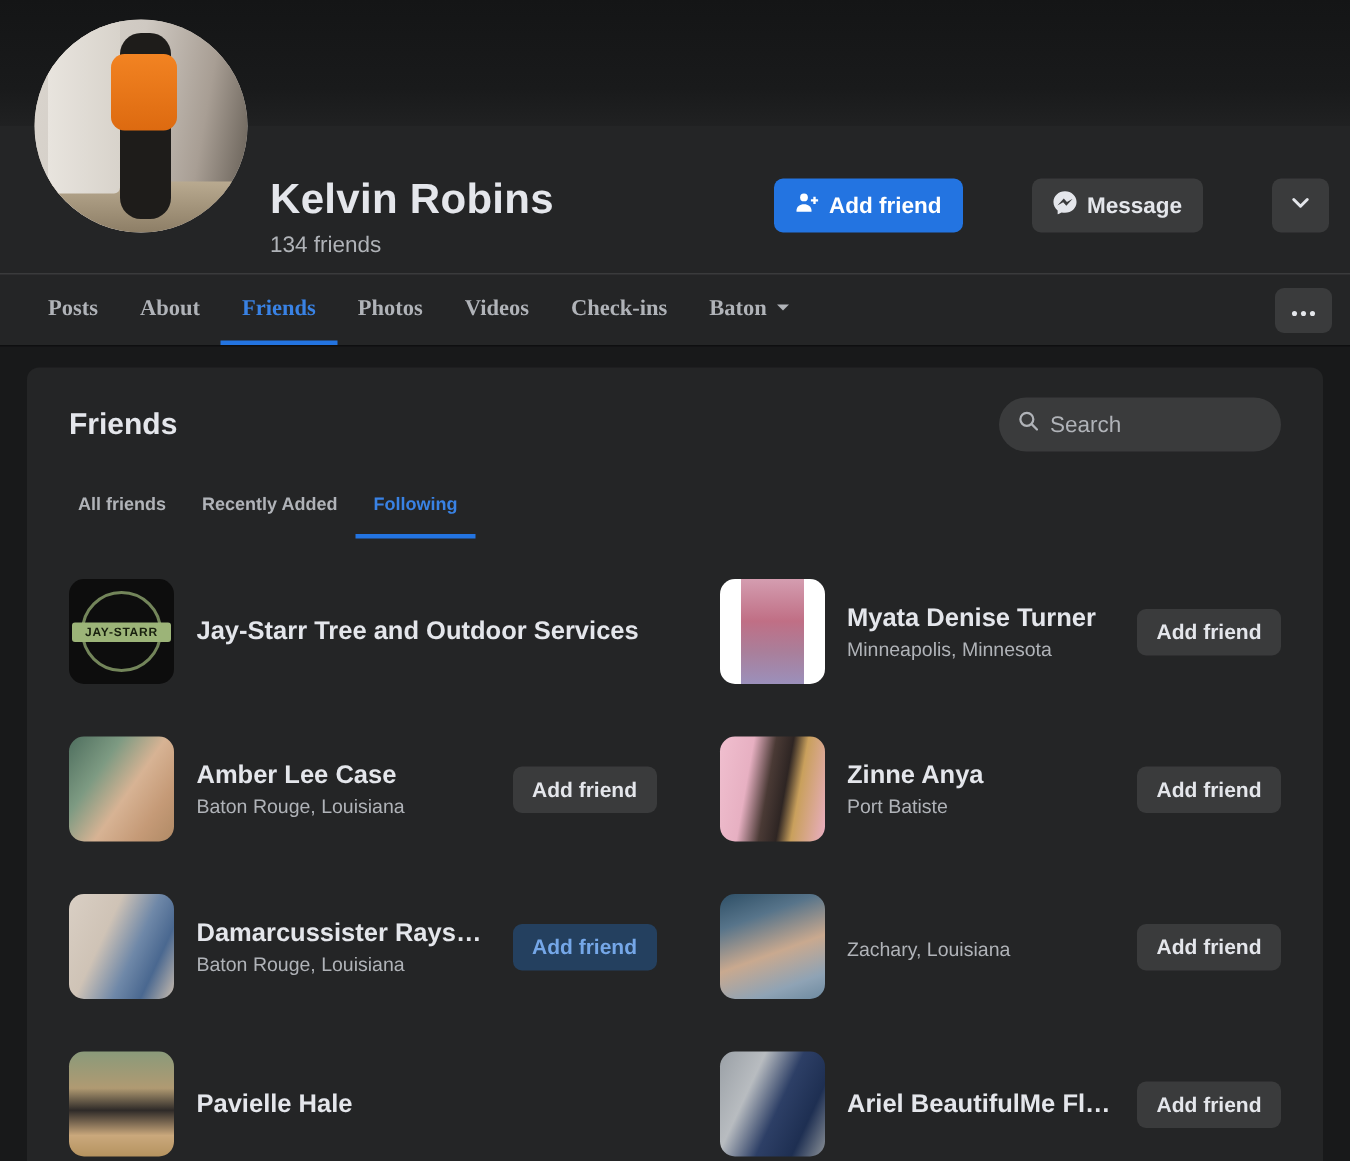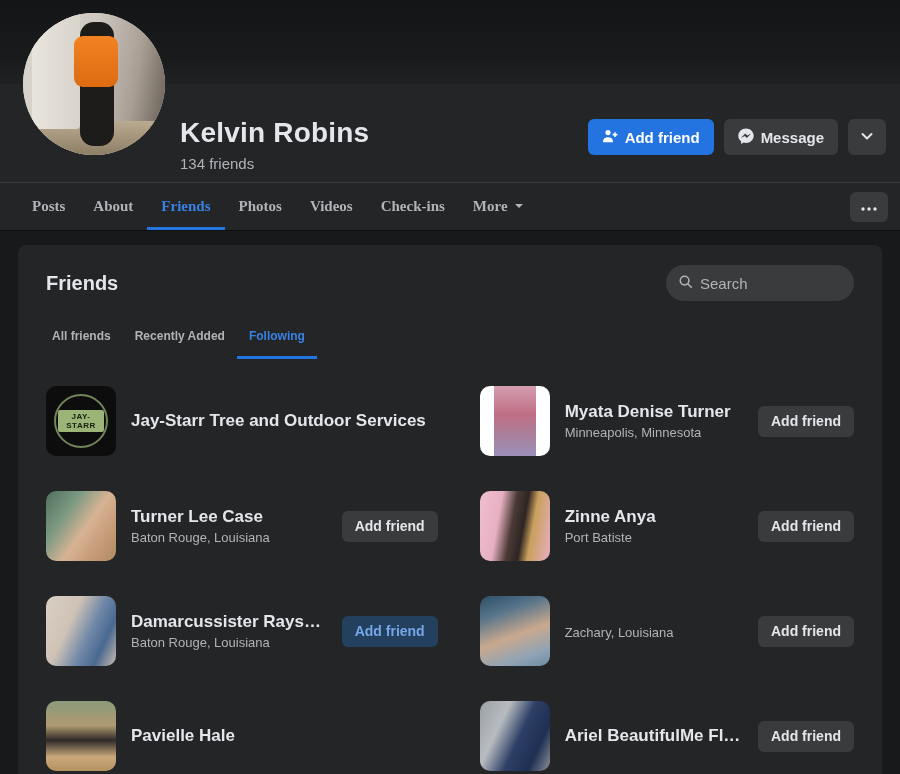--- a/index.html
+++ b/index.html
@@ -24,21 +24,21 @@
     background:linear-gradient(180deg,#f28322,#dd6a10); border-radius:9px; }
   .profile-text { position:absolute; left:180px; top:117px; }
   .profile-name { font-size:28px; font-weight:bold; color:#e4e6eb; letter-spacing:.2px; }
   .friends-count { margin-top:6px; font-size:15px; color:#b0b3b8; }
   .header-actions { position:absolute; right:14px; top:119px; display:flex; gap:10px; }
   .btn { display:flex; align-items:center; justify-content:center; gap:7px;
     height:36px; padding:0 14px; border:none; border-radius:6px;
     font-family:"Liberation Sans", sans-serif; font-size:15px; font-weight:bold;
     cursor:pointer; }
   .btn-primary { background:#2374e1; color:#fff; }
-  .btn-secondary { background:#3a3b3c; color:#e4e6eb; }
+  .btn-secondary { background:#3a3b3c; color:#e4e6eb;margin-left:36px; }
   .btn-square { width:38px; padding:0; }
   .btn svg { flex:none; }
 
   
   .nav-row { position:relative; height:48px; background:#242526;
     border-top:1px solid #3a3b3c; display:flex; align-items:stretch; padding-left:18px;
     box-shadow:0 1px 0 #0e0f10; }
   .nav-tab { display:flex; align-items:center; padding:0 14px; font-size:15px;
     font-weight:bold; color:#b0b3b8; cursor:pointer; border-bottom:3px solid transparent;
     border-top:3px solid transparent; gap:6px;font-family:Liberation Serif, serif; }
@@ -73,21 +73,21 @@
     overflow:hidden; text-overflow:ellipsis; cursor:pointer; }
   .f-loc { margin-top:3px; font-size:13px; color:#b0b3b8; }
   .f-btn { flex:none; height:31px; padding:0 13px; border:none; border-radius:6px;
     background:#3a3b3c; color:#e4e6eb; font-family:"Liberation Sans", sans-serif;
     font-size:14px; font-weight:bold; cursor:pointer; }
   .f-btn.accent { background:#24405f; color:#75a7e8; }
 
   
   .av-jaystarr { background:#0d0d0d; display:flex; align-items:center; justify-content:center; }
   .av-jaystarr .badge { position:absolute; inset:8px; border:2px solid #73855a; border-radius:50%; }
-  .av-jaystarr .ribbon { position:relative; z-index:1; width:46px; text-align:center;
+  .av-jaystarr .ribbon { position:relative; z-index:1; width:66px; text-align:center;
     background:#9cb478; color:#18200e; font-size:8px; font-weight:bold; letter-spacing:.5px;
     padding:2px 0; border-radius:2px; }
   .av-myata { background:#fff; }
   .av-myata .inner { position:absolute; inset:0 14px;
     background:linear-gradient(180deg,#d49db0 0%,#c06f85 40%,#a97f9b 70%,#9b90bb 100%); }
   .av-amber { background:linear-gradient(125deg,#4e6e5e 0%,#7d9a82 30%,#d7b394 55%,#c59a77 78%,#b08a65 100%); }
   .av-zinne { background:linear-gradient(100deg,#f0bfcf 0%,#e7b0c2 28%,#4a3a35 46%,#2e2523 60%,#c9a05c 72%,#e9aec2 100%); }
   .av-damarcus { background:linear-gradient(115deg,#d9cfc4 0%,#cfc3b6 35%,#6f88a8 60%,#4a6890 78%,#c9bcae 100%); }
   .av-chelsea { background:linear-gradient(160deg,#2e4f66 0%,#57748a 25%,#c9a98f 55%,#8fa3b5 82%,#6d8aa0 100%); }
   .av-pavielle { background:linear-gradient(180deg,#8a9a7a 0%,#b09a72 35%,#2e2a28 56%,#caa87c 80%,#b5935f 100%); }
@@ -154,21 +154,21 @@
   <div class="nav-tab">
       <span>Photos</span>
     </div>
   <div class="nav-tab">
       <span>Videos</span>
     </div>
   <div class="nav-tab">
       <span>Check-ins</span>
     </div>
   <div class="nav-tab">
-    <span>More</span>
+    <span>Baton</span>
     <span>
       <svg width="10" height="10" viewBox="0 0 10 10">
           <path d="M1 3l4 4 4-4z" fill="#b0b3b8"></path>
         </svg>
     </span>
   </div>
   <button class="nav-ellipsis">
     <span>
       <svg width="16" height="4" viewBox="0 0 16 4">
         <circle cx="2" cy="2" r="1.7" fill="#e4e6eb"></circle>
@@ -218,21 +218,21 @@
       <div class="f-info">
         <div class="f-name">Myata Denise Turner</div>
         <div class="f-loc">Minneapolis, Minnesota</div>
       </div>
       <button class="f-btn">Add friend</button>
     </div>
 
     <div class="friend-cell">
       <div class="f-avatar av-amber"></div>
       <div class="f-info">
-        <div class="f-name">Turner Lee Case</div>
+        <div class="f-name">Amber Lee Case</div>
         <div class="f-loc">Baton Rouge, Louisiana</div>
       </div>
       <button class="f-btn">Add friend</button>
     </div>
 
     <div class="friend-cell">
       <div class="f-avatar av-zinne"></div>
       <div class="f-info">
         <div class="f-name">Zinne Anya</div>
         <div class="f-loc">Port Batiste</div>

